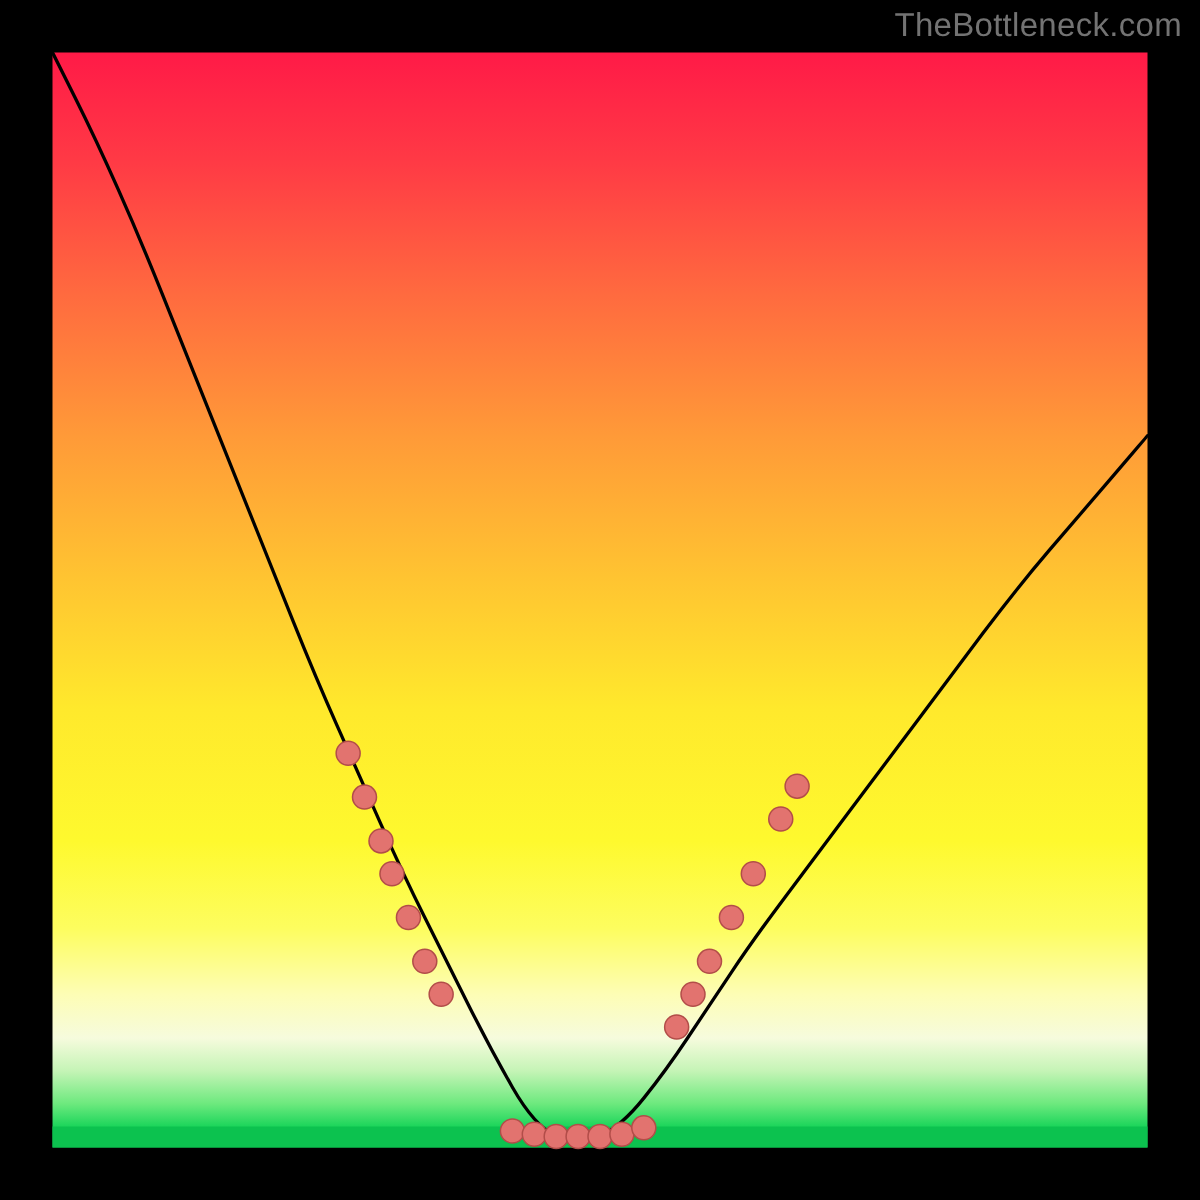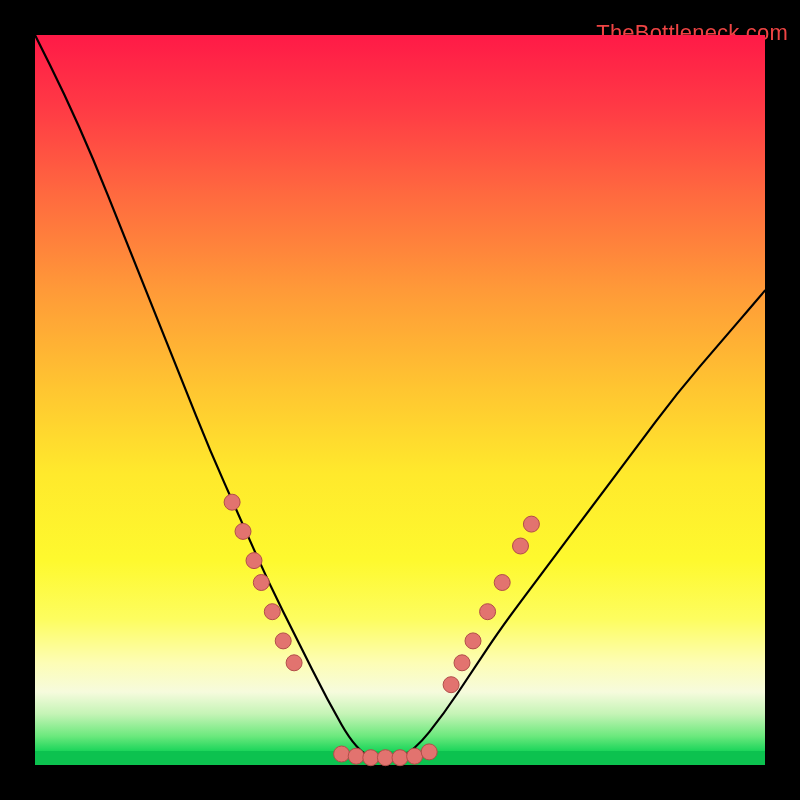--- a/index.html
+++ b/index.html
@@ -37,23 +37,23 @@
       #fdfdb5 86%,
       #f6fbdd 90%,
       #c5f4b6 93%,
       #6de97e 96%,
       #1fd65c 98%,
       #0cc24f 100%
     );
   }
   .watermark {
     position: absolute;
-    top: 20px;
+    top: 4px;
     right: 12px;
-    color: #ef4444;
+    color: #737373;
     font-size: 22px;
     letter-spacing: 0.2px;
     user-select: none;
   }
   svg.curves {
     position: absolute;
     left: 0;
     top: 0;
     width: 730px;
     height: 730px;

